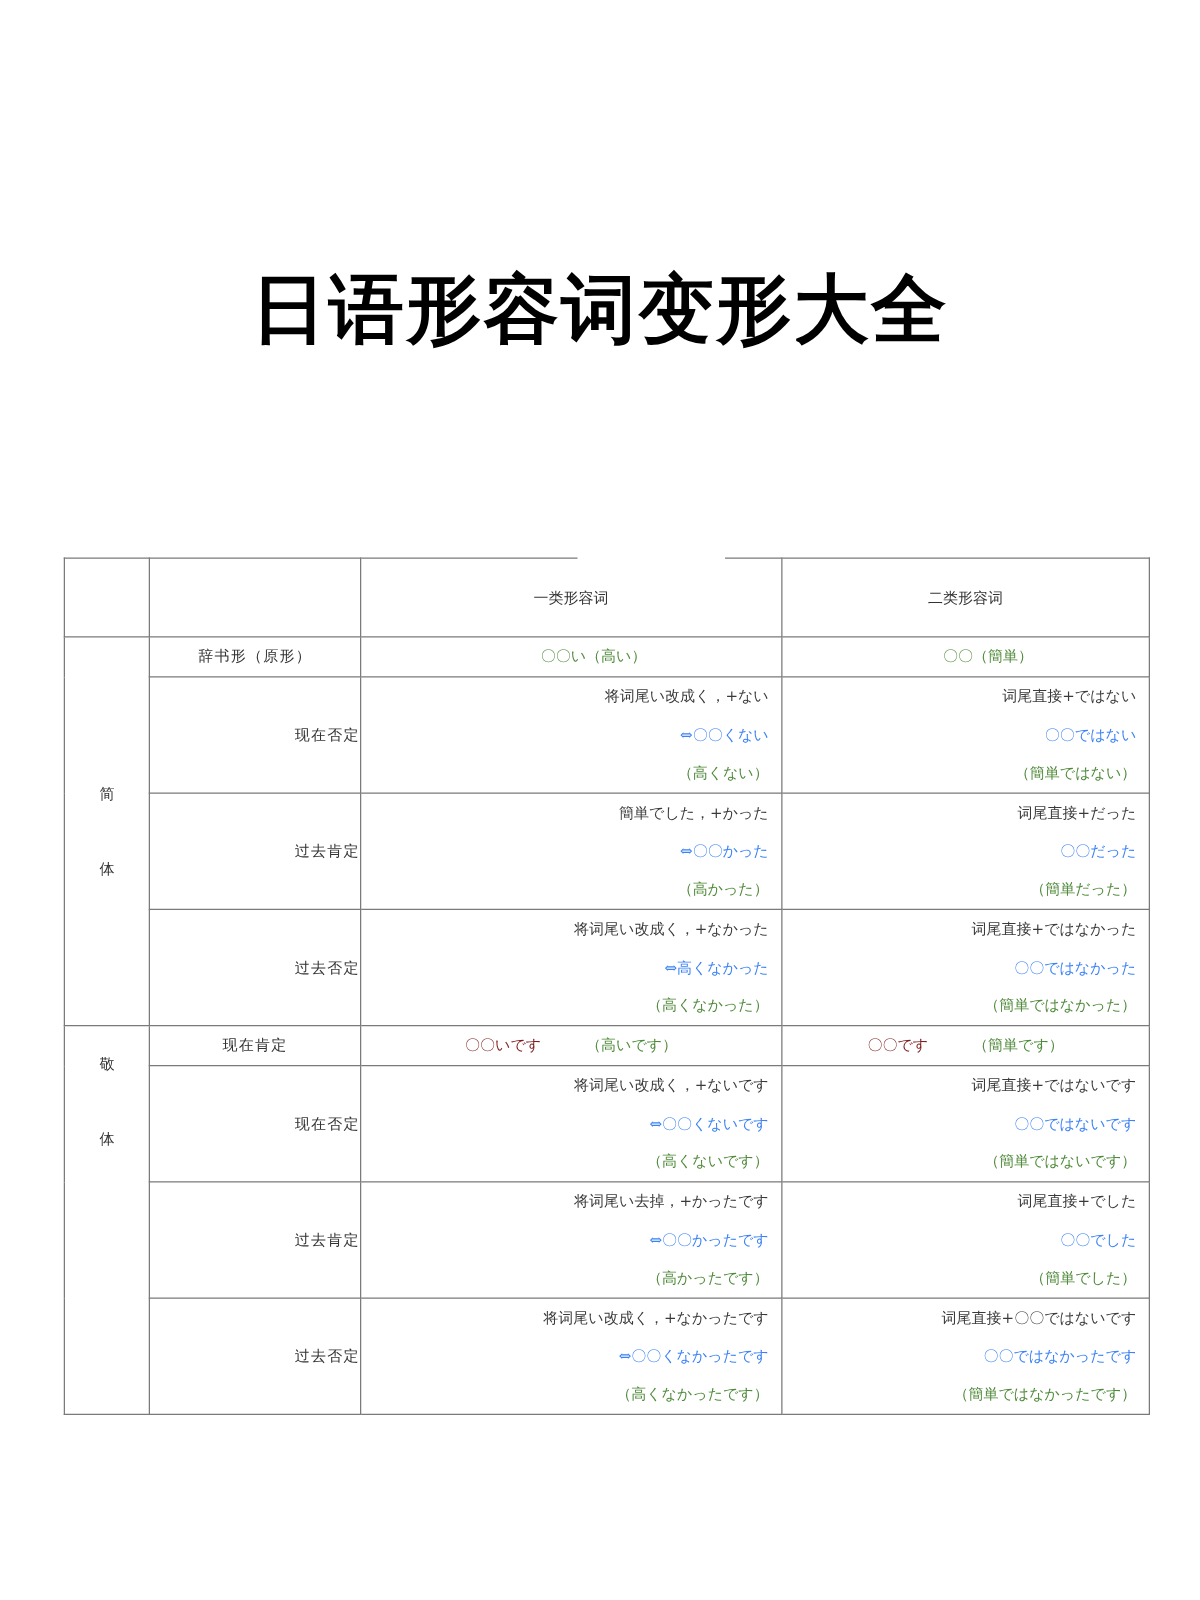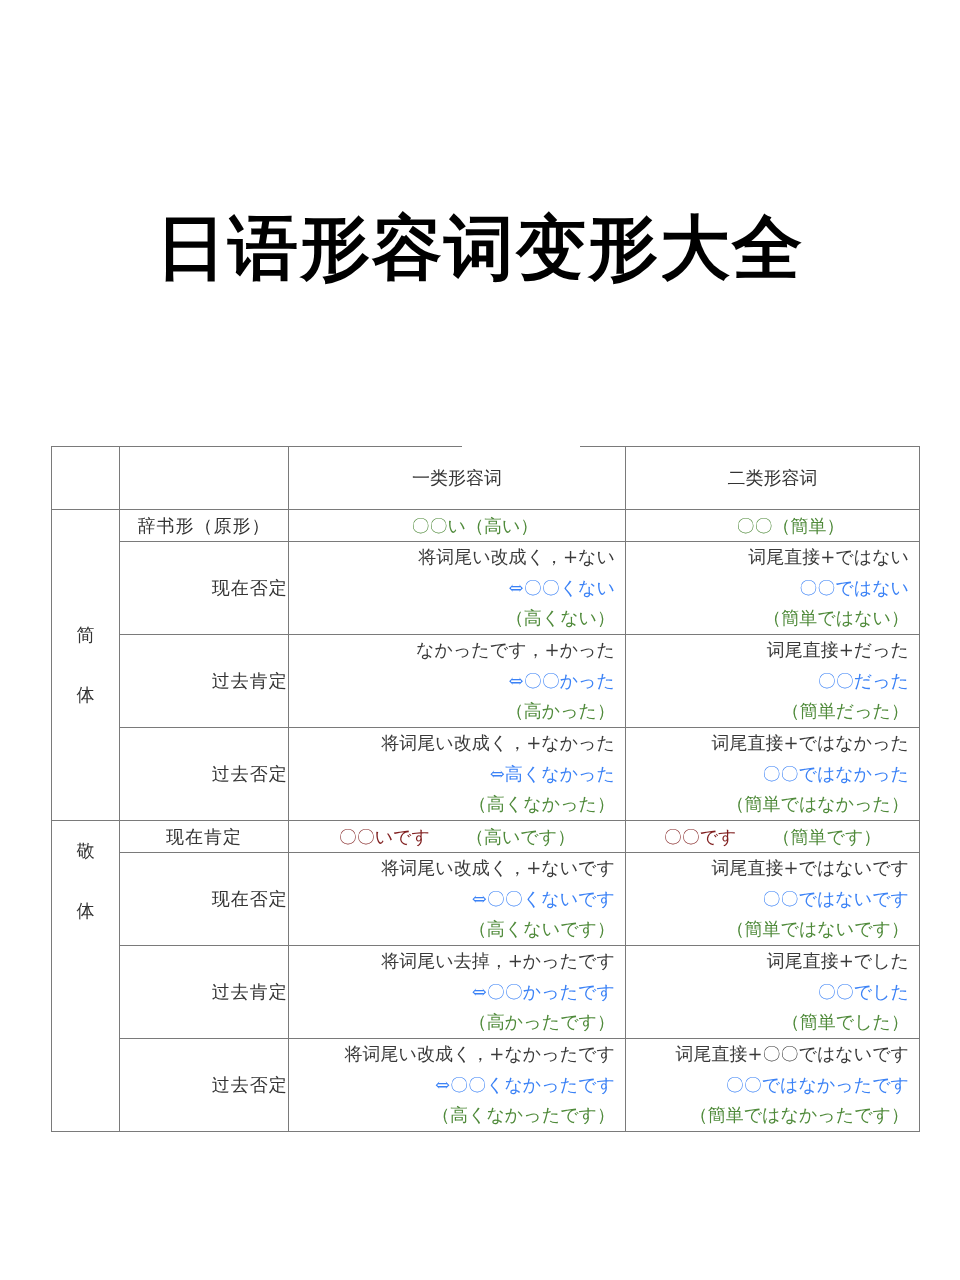--- a/index.html
+++ b/index.html
@@ -3,28 +3,28 @@
 <meta charset="utf-8">
 <style>
   html, body { margin: 0; padding: 0; }
   body {
     width: 960px; height: 1280px; background: #ffffff; position: relative; overflow: hidden;
     font-family: "DejaVu Serif", "Liberation Serif", serif;
   }
   .title {
     position: absolute; left: 0; top: 188px; width: 960px; text-align: center;
     font-family: "DejaVu Sans", "Liberation Sans", sans-serif;
-    font-weight: bold; font-size: 70px; letter-spacing: 2px; color: #000; line-height: 120px;
+    font-weight: bold; font-size: 60px; letter-spacing: 2px; color: #000; line-height: 120px;
   }
   table.grid {
     position: absolute; left: 51px; top: 446px; border-collapse: collapse;
     table-layout: fixed; width: 869px;
   }
   table.grid td {
-    border: 1.5px solid #7a7a7a; padding: 0; vertical-align: middle; font-size: 18px; color: #333;
+    border: 1.5px solid #7a7a7a; padding: 0; vertical-align: middle; font-size: 12px; color: #333;
   }
   .c1 { width: 68px; }
   .c2 { width: 168px; }
   .c3 { width: 336px; }
   .c4 { width: 293px; }
   .hdr { height: 62px; text-align: center; font-family: "DejaVu Sans", "Liberation Sans", sans-serif; font-size: 19px; color: #222; }
   .group {
     text-align: center; font-family: "DejaVu Sans", "Liberation Sans", sans-serif;
     font-size: 26px; color: #111; line-height: 60px;
   }
@@ -83,21 +83,21 @@
     </td>
     <td class="cell-lines tall">
       <span class="rule">词尾直接+ではない</span>
       <span class="form">〇〇ではない</span>
       <span class="example">（簡単ではない）</span>
     </td>
   </tr>
   <tr>
     <td class="label tall">过去肯定</td>
     <td class="cell-lines tall">
-      <span class="rule">なかったです，+かった</span>
+      <span class="rule">簡単でした，+かった</span>
       <span class="form">⇔〇〇かった</span>
       <span class="example">（高かった）</span>
     </td>
     <td class="cell-lines tall">
       <span class="rule">词尾直接+だった</span>
       <span class="form">〇〇だった</span>
       <span class="example">（簡単だった）</span>
     </td>
   </tr>
   <tr>

